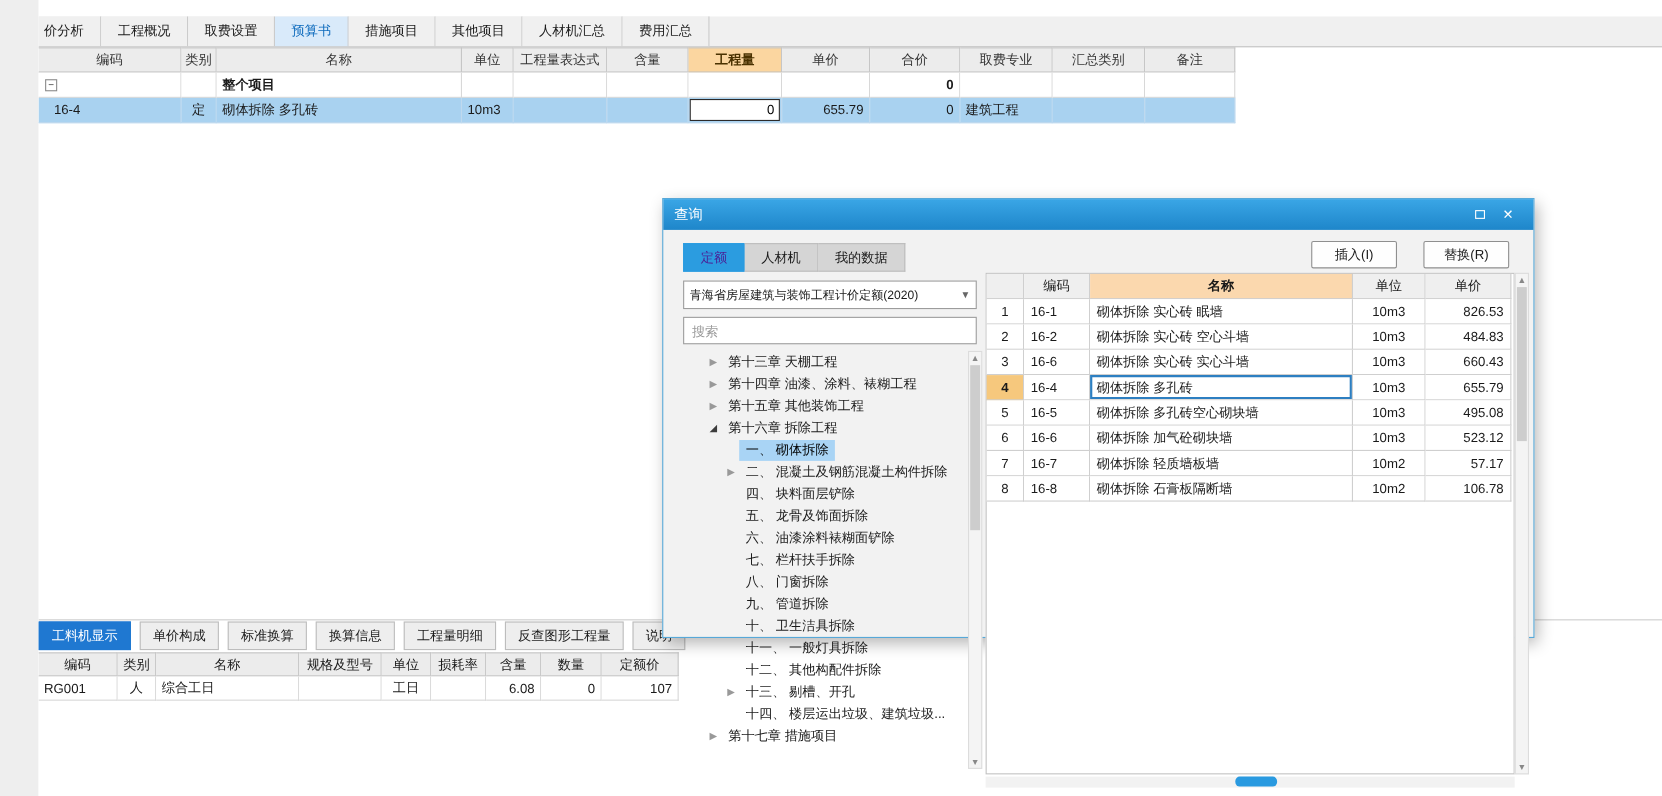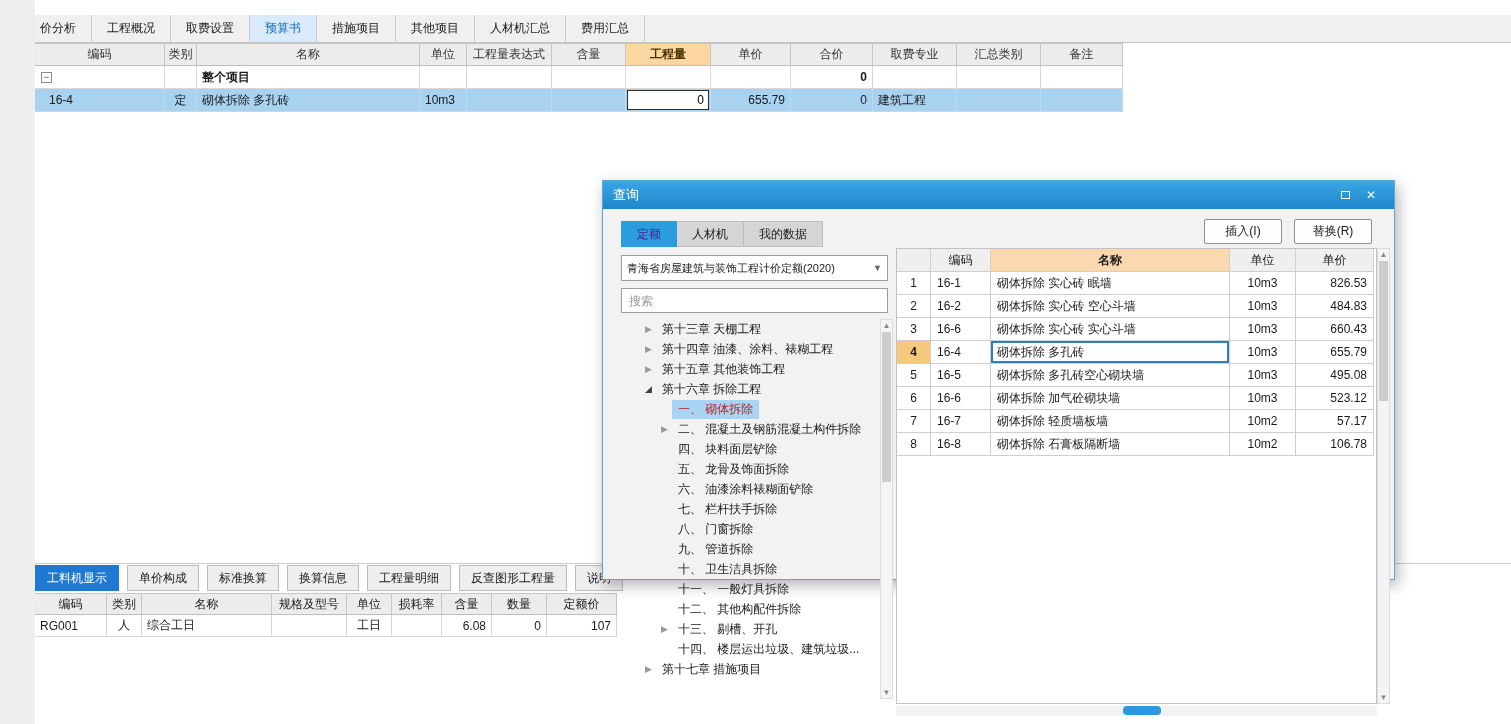--- a/index.html
+++ b/index.html
@@ -43,34 +43,34 @@
   
   .dialog{position:absolute;left:567px;top:180px;width:793px;height:400px;background:#f2f2f2;border:1px solid #57a8d8;box-shadow:3px 5px 14px rgba(0,0,0,.3);z-index:20;}
   .dlg-title{height:28px;background:linear-gradient(#3aa6e6,#1e86ca);display:flex;align-items:center;padding:0 10px;color:#fff;font-size:13px;}
   .dlg-title .ttl{flex:1;}
   .win-btn{width:26px;height:20px;display:flex;align-items:center;justify-content:center;color:#fff;cursor:default;font-size:12px;}
   .maxbox{width:9px;height:8px;border:1px solid #fff;display:block;}
   .dlg-tabs{position:absolute;left:18px;top:40px;display:flex;height:26px;}
   .dlg-tab{display:flex;align-items:center;padding:0 15px;background:#d5d5d5;border:1px solid #bdbdbd;border-left:none;cursor:default;}
   .dlg-tab:first-child{border-left:1px solid #bdbdbd;}
   .dlg-tab.active{background:#2b9ce0;border-color:#2b9ce0;color:#4c1d95;}
-  .dlg-btns{position:absolute;right:22px;top:38px;display:flex;gap:12px;}
+  .dlg-btns{position:absolute;right:22px;top:38px;display:flex;gap:24px;}
   .dlg-btn{width:78px;height:25px;background:#fefefe;border:1px solid #8f8f8f;border-radius:2px;display:flex;align-items:center;justify-content:center;cursor:default;}
   .dd{position:absolute;left:18px;top:74px;width:267px;height:26px;background:#fff;border:1px solid #9c9c9c;display:flex;align-items:center;padding:0 5px;white-space:nowrap;overflow:hidden;font-size:11px;}
   .dd .caret{margin-left:auto;color:#666;font-size:9px;padding-left:3px;}
   .search-input{position:absolute;left:18px;top:107px;width:267px;height:25px;border:1px solid #9c9c9c;background:#fff;padding:0 7px;font:inherit;outline:none;}
   .search-input::placeholder{color:#999;}
   .tree{position:absolute;left:18px;top:138px;width:258px;}
   .ti{display:flex;align-items:center;height:20px;white-space:nowrap;cursor:default;}
   .ti .arrow{flex:0 0 15px;text-align:center;color:#999;font-size:9px;}
   .ti .arrow.exp{color:#3c3c3c;}
   .ti.lvl0{padding-left:20px;}
   .ti.lvl1{padding-left:36px;}
   .ti .lbl{padding:1px 6px;overflow:hidden;}
-  .ti .lbl.sel{background:#a9d4f5;color:#b91c1c;}
+  .ti .lbl.sel{background:#a9d4f5;color:#000000;}
   .tree-sb{position:absolute;left:277px;top:138px;width:13px;height:380px;background:#f4f4f4;border:1px solid #dcdcdc;}
   .tree-sb .sb-up{position:absolute;top:1px;left:0;width:11px;text-align:center;font-size:8px;color:#888;}
   .tree-sb .sb-down{position:absolute;bottom:1px;left:0;width:11px;text-align:center;font-size:8px;color:#888;}
   .tree-sb .thumb{position:absolute;left:1px;top:12px;width:9px;height:150px;background:#cdcdcd;}
   .res-panel{position:absolute;left:293px;top:67px;width:481px;height:456px;background:#fff;border:1px solid #c2c2c2;}
   .rrow{display:flex;height:23px;}
   .rcell{display:flex;align-items:center;padding:0 6px;border-right:1px solid #cfcfcf;border-bottom:1px solid #cfcfcf;overflow:hidden;white-space:nowrap;background:#fff;}
   .rhead .rcell{background:#efefef;justify-content:center;}
   .rhead .rc2{background:#fbd8ae;font-weight:700;}
   .rc0{width:34px;justify-content:center;}

